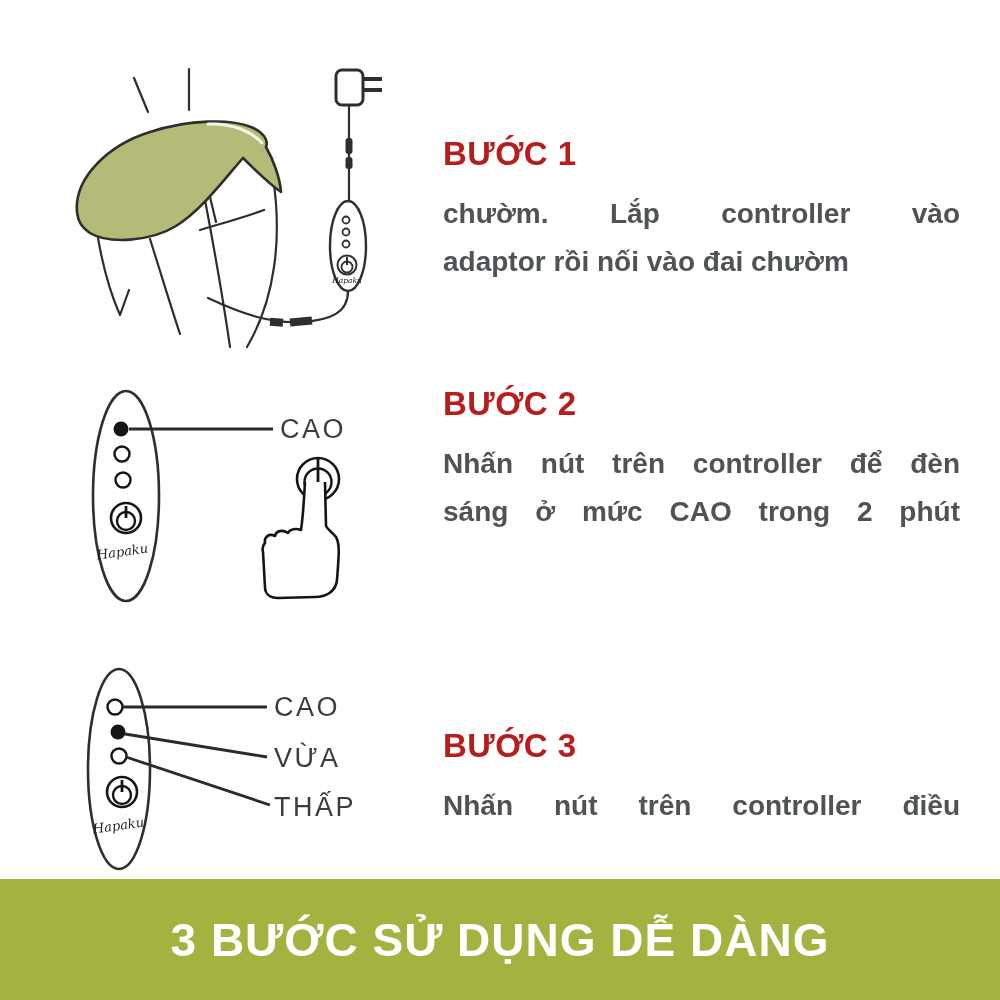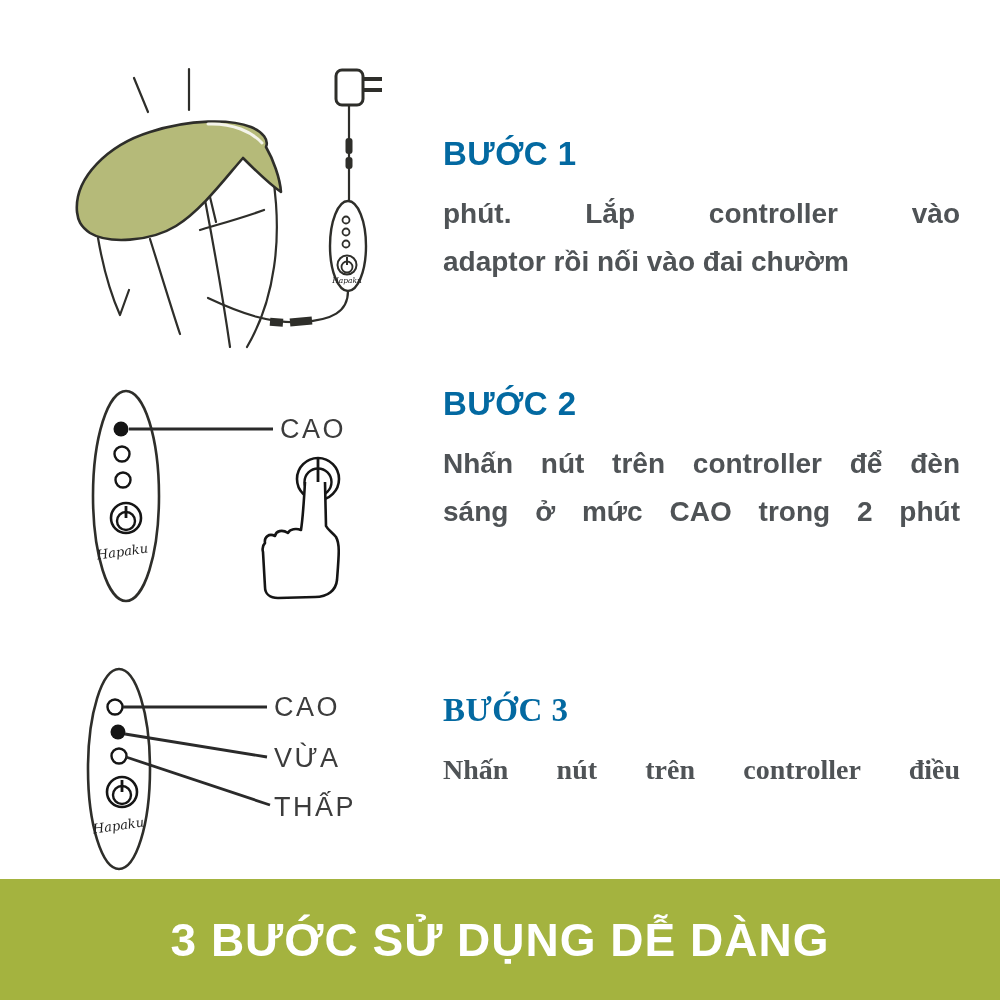--- a/index.html
+++ b/index.html
@@ -8,25 +8,25 @@
     font-family:"Liberation Sans","DejaVu Sans",sans-serif; overflow:hidden;
   }
   .illus { position:absolute; }
   #illus-1 { left:50px; top:62px;  width:360px; height:290px; }
   #illus-2 { left:60px; top:382px; width:360px; height:230px; }
   #illus-3 { left:60px; top:656px; width:360px; height:240px; }
 
   .step-text { position:absolute; left:443px; width:517px; }
   #step-text-1 { top:134px; }
   #step-text-2 { top:384px; }
-  #step-text-3 { top:690px;font-family:Liberation Serif, serif; }
+  #step-text-3 { top:726px; }
 
   .step-heading {
     margin:0 0 16px 0; font-size:33px; line-height:40px; font-weight:800;
-    letter-spacing:.5px; color:#0369a1;
+    letter-spacing:.5px; color:#b91c1c;
   }
   .step-body { font-size:28px; line-height:48px; font-weight:700; color:#4f5356; }
   .jl { text-align:justify; text-align-last:justify; }
   .ll { text-align:left; }
 
   .banner {
     position:absolute; left:0; right:0; bottom:0; height:121px; background:#a4b33f;
     display:flex; align-items:center; justify-content:center;
   }
   .banner-text { color:#ffffff; font-size:46px; font-weight:800; letter-spacing:1px; }
@@ -131,21 +131,21 @@
     <line x1="65" y1="78" x2="207" y2="101" stroke="#2a2a2a" stroke-width="2.8"></line>
     <line x1="66" y1="101" x2="210" y2="149" stroke="#2a2a2a" stroke-width="2.8"></line>
     <text class="label-text" x="214" y="60">CAO</text>
     <text class="label-text" x="214" y="111">VỪA</text>
     <text class="label-text" x="214" y="160">THẤP</text>
   </svg>
 
   <div class="step-text" id="step-text-1">
     <h2 class="step-heading">BƯỚC 1</h2>
     <div class="step-body">
-      <div class="jl">phút. Lắp controller vào</div>
+      <div class="jl">chườm. Lắp controller vào</div>
       <div class="ll">adaptor rồi nối vào đai chườm</div>
     </div>
   </div>
 
   <div class="step-text" id="step-text-2">
     <h2 class="step-heading">BƯỚC 2</h2>
     <div class="step-body">
       <div class="jl">Nhấn nút trên controller để đèn</div>
       <div class="jl">sáng ở mức CAO trong 2 phút</div>
     </div>

